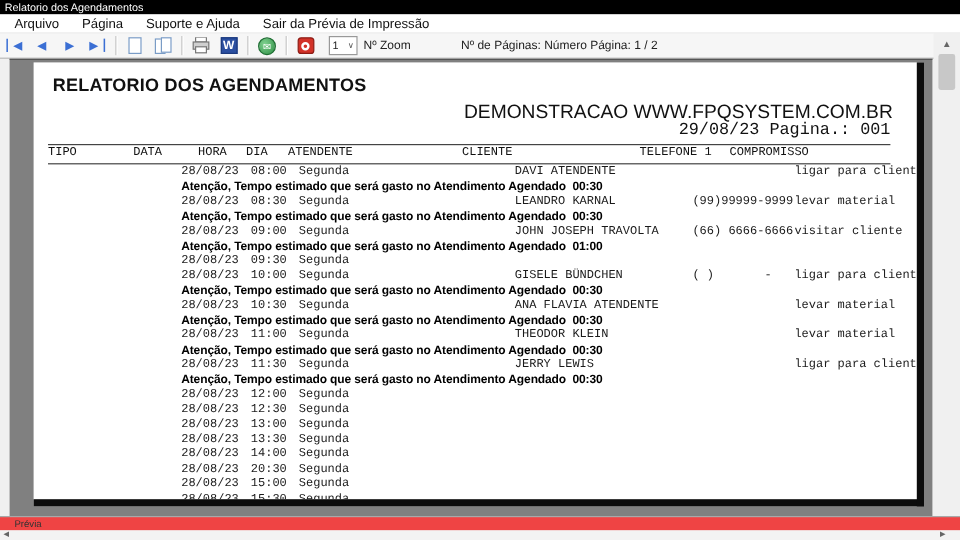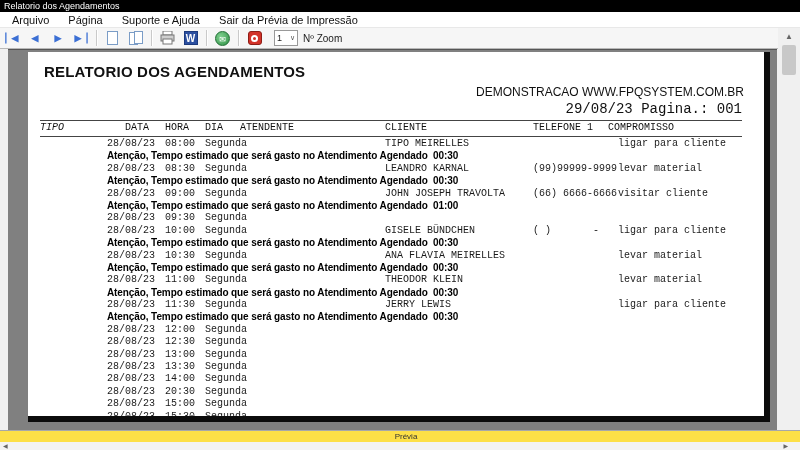--- a/index.html
+++ b/index.html
@@ -39,48 +39,48 @@
   .zoombox .chev { font-size:7px; color:#555; }
   .tlabel { margin-left:5px; font-size:10px; }
   .pageslabel { margin-left:42px; font-size:10px; }
   .viewport { position:absolute; left:8px; top:49px; width:769px; height:381px;
     background:#808080; border-top:1px solid #555; overflow:hidden; }
   .page { position:absolute; left:20px; top:2px; width:742px; height:370px;
     background:#fff; border-right:6px solid #0c0c0c; border-bottom:6px solid #0c0c0c;
     overflow:hidden; }
   .rtitle { position:absolute; left:16px; top:11px; font-size:15px; font-weight:bold;
     color:#111; letter-spacing:.2px; }
-  .rdemo { position:absolute; right:20px; top:33px; font-size:12px; color:#111; }
+  .rdemo { position:absolute; right:20px; top:33px; font-size:16px; color:#111; }
   .rperiod { position:absolute; left:16px; top:46px; font-size:12px; color:#111; }
   .rdatepage { position:absolute; right:22px; top:49px; font-size:14px;
     font-family:"Liberation Mono","DejaVu Sans Mono",monospace; color:#111; }
   .rule { position:absolute; left:12px; right:22px; height:1px; background:#444; }
   .rule1 { top:68px; } .rule2 { top:84px; }
   .thead { position:absolute; left:0; top:70px; width:100%; height:13px;
     font-family:"Liberation Mono","DejaVu Sans Mono",monospace; font-size:10px; color:#111; }
   .thead span, .cell { position:absolute; white-space:pre; }
-  .rows { position:absolute; left:0; top:86px; width:100%; }
+  .rows { position:absolute; left:0; top:86px; width:100%;padding-left:44px; }
   .row-line { position:relative; height:12.4px;
     font-family:"Liberation Mono","DejaVu Sans Mono",monospace; font-size:10px; color:#1a1a1a; }
   .note-line { height:12.4px; padding-left:79px; font-size:10px; font-weight:bold;
     color:#000; letter-spacing:-.1px; line-height:12.4px; white-space:pre; }
   .c-data{left:79px;} .c-hora{left:137px;} .c-dia{left:177px;}
   .c-cliente{left:357px;} .c-telefone{left:505px;} .c-compromisso{left:590px;}
-  .h-tipo{left:12px;font-style:italic;} .h-data{left:97px;text-align:right;} .h-hora{left:137px;} .h-dia{left:177px;}
+  .h-tipo{left:12px;} .h-data{left:83px;text-align:right;} .h-hora{left:137px;} .h-dia{left:177px;}
   .h-atendente{left:212px;} .h-cliente{left:357px;} .h-telefone{left:505px;} .h-compromisso{left:580px;}
   .vscroll { position:absolute; right:3px; top:30px; width:16px; height:410px;
     background:#f0f0f0; }
   .vscroll .arrow { position:absolute; left:0; width:16px; height:13px; color:#666;
     font-size:8px; text-align:center; line-height:13px; background:#f0f0f0; }
   .vscroll .up { top:0; } .vscroll .down { bottom:0; }
   .vscroll .thumb { position:absolute; left:1px; top:15px; width:14px; height:30px;
     background:#c8c8c8; border-radius:2px; }
   .statusbar { position:absolute; left:0; top:430px; width:800px; height:12px;
-    background:#fde047; border-top:1px solid #a8a8a8; font-size:8px; color:#333;
-    line-height:12px; padding-left:12px;text-align:center; }
+    background:#ef4444; border-top:1px solid #a8a8a8; font-size:8px; color:#333;
+    line-height:12px; padding-left:12px; }
   .hscroll { position:absolute; left:0; top:442px; width:800px; height:8px; background:#f3f3f3; }
   .hscroll .arrow { position:absolute; top:0; height:8px; color:#666; font-size:6px;
     line-height:8px; }
   .hscroll .left { left:3px; } .hscroll .right { right:12px; }
 </style>
 </head>
 <body>
 
 <div class="titlebar">
   <span>Relatorio dos Agendamentos</span>
@@ -135,20 +135,21 @@
   <div class="tbtn">
       <span class="exiticon">
         <span></span>
       </span>
     </div>
   <div class="zoombox">
     <span>1</span>
     <span class="chev">∨</span>
   </div>
   <span class="tlabel">Nº Zoom</span>
+  <span class="pageslabel">Nº de Páginas: Número Página: 1 / 2</span>
 </div>
 
 <div class="viewport">
   <div class="page">
     <div class="rtitle">RELATORIO DOS AGENDAMENTOS</div>
     <div class="rdemo">DEMONSTRACAO WWW.FPQSYSTEM.COM.BR</div>
     <div class="rdatepage">29/08/23  Pagina.: 001</div>
     <div class="rule rule1"></div>
     <div class="thead">
       <span class="h-tipo">TIPO</span>
@@ -159,21 +160,21 @@
       <span class="h-cliente">CLIENTE</span>
       <span class="h-telefone">TELEFONE 1</span>
       <span class="h-compromisso">COMPROMISSO</span>
     </div>
     <div class="rule rule2"></div>
     <div class="rows">
         <div class="row-line">
           <span class="cell c-data">28/08/23</span>
           <span class="cell c-hora">08:00</span>
           <span class="cell c-dia">Segunda</span>
-          <span class="cell c-cliente">TIPO MEIRELLES</span>
+          <span class="cell c-cliente">DAVI ATENDENTE</span>
           <span class="cell c-compromisso">ligar para cliente</span>
         </div>
         <div class="note-line">Atenção, Tempo estimado que será gasto no Atendimento Agendado  00:30</div>
         <div class="row-line">
           <span class="cell c-data">28/08/23</span>
           <span class="cell c-hora">08:30</span>
           <span class="cell c-dia">Segunda</span>
           <span class="cell c-cliente">LEANDRO KARNAL</span>
           <span class="cell c-telefone">(99)99999-9999</span>
           <span class="cell c-compromisso">levar material</span>
@@ -199,21 +200,21 @@
           <span class="cell c-dia">Segunda</span>
           <span class="cell c-cliente">GISELE BÜNDCHEN</span>
           <span class="cell c-telefone">( )       -</span>
           <span class="cell c-compromisso">ligar para cliente</span>
         </div>
         <div class="note-line">Atenção, Tempo estimado que será gasto no Atendimento Agendado  00:30</div>
         <div class="row-line">
           <span class="cell c-data">28/08/23</span>
           <span class="cell c-hora">10:30</span>
           <span class="cell c-dia">Segunda</span>
-          <span class="cell c-cliente">ANA FLAVIA MEIRELLES</span>
+          <span class="cell c-cliente">ANA FLAVIA ATENDENTE</span>
           <span class="cell c-compromisso">levar material</span>
         </div>
         <div class="note-line">Atenção, Tempo estimado que será gasto no Atendimento Agendado  00:30</div>
         <div class="row-line">
           <span class="cell c-data">28/08/23</span>
           <span class="cell c-hora">11:00</span>
           <span class="cell c-dia">Segunda</span>
           <span class="cell c-cliente">THEODOR KLEIN</span>
           <span class="cell c-compromisso">levar material</span>
         </div>

